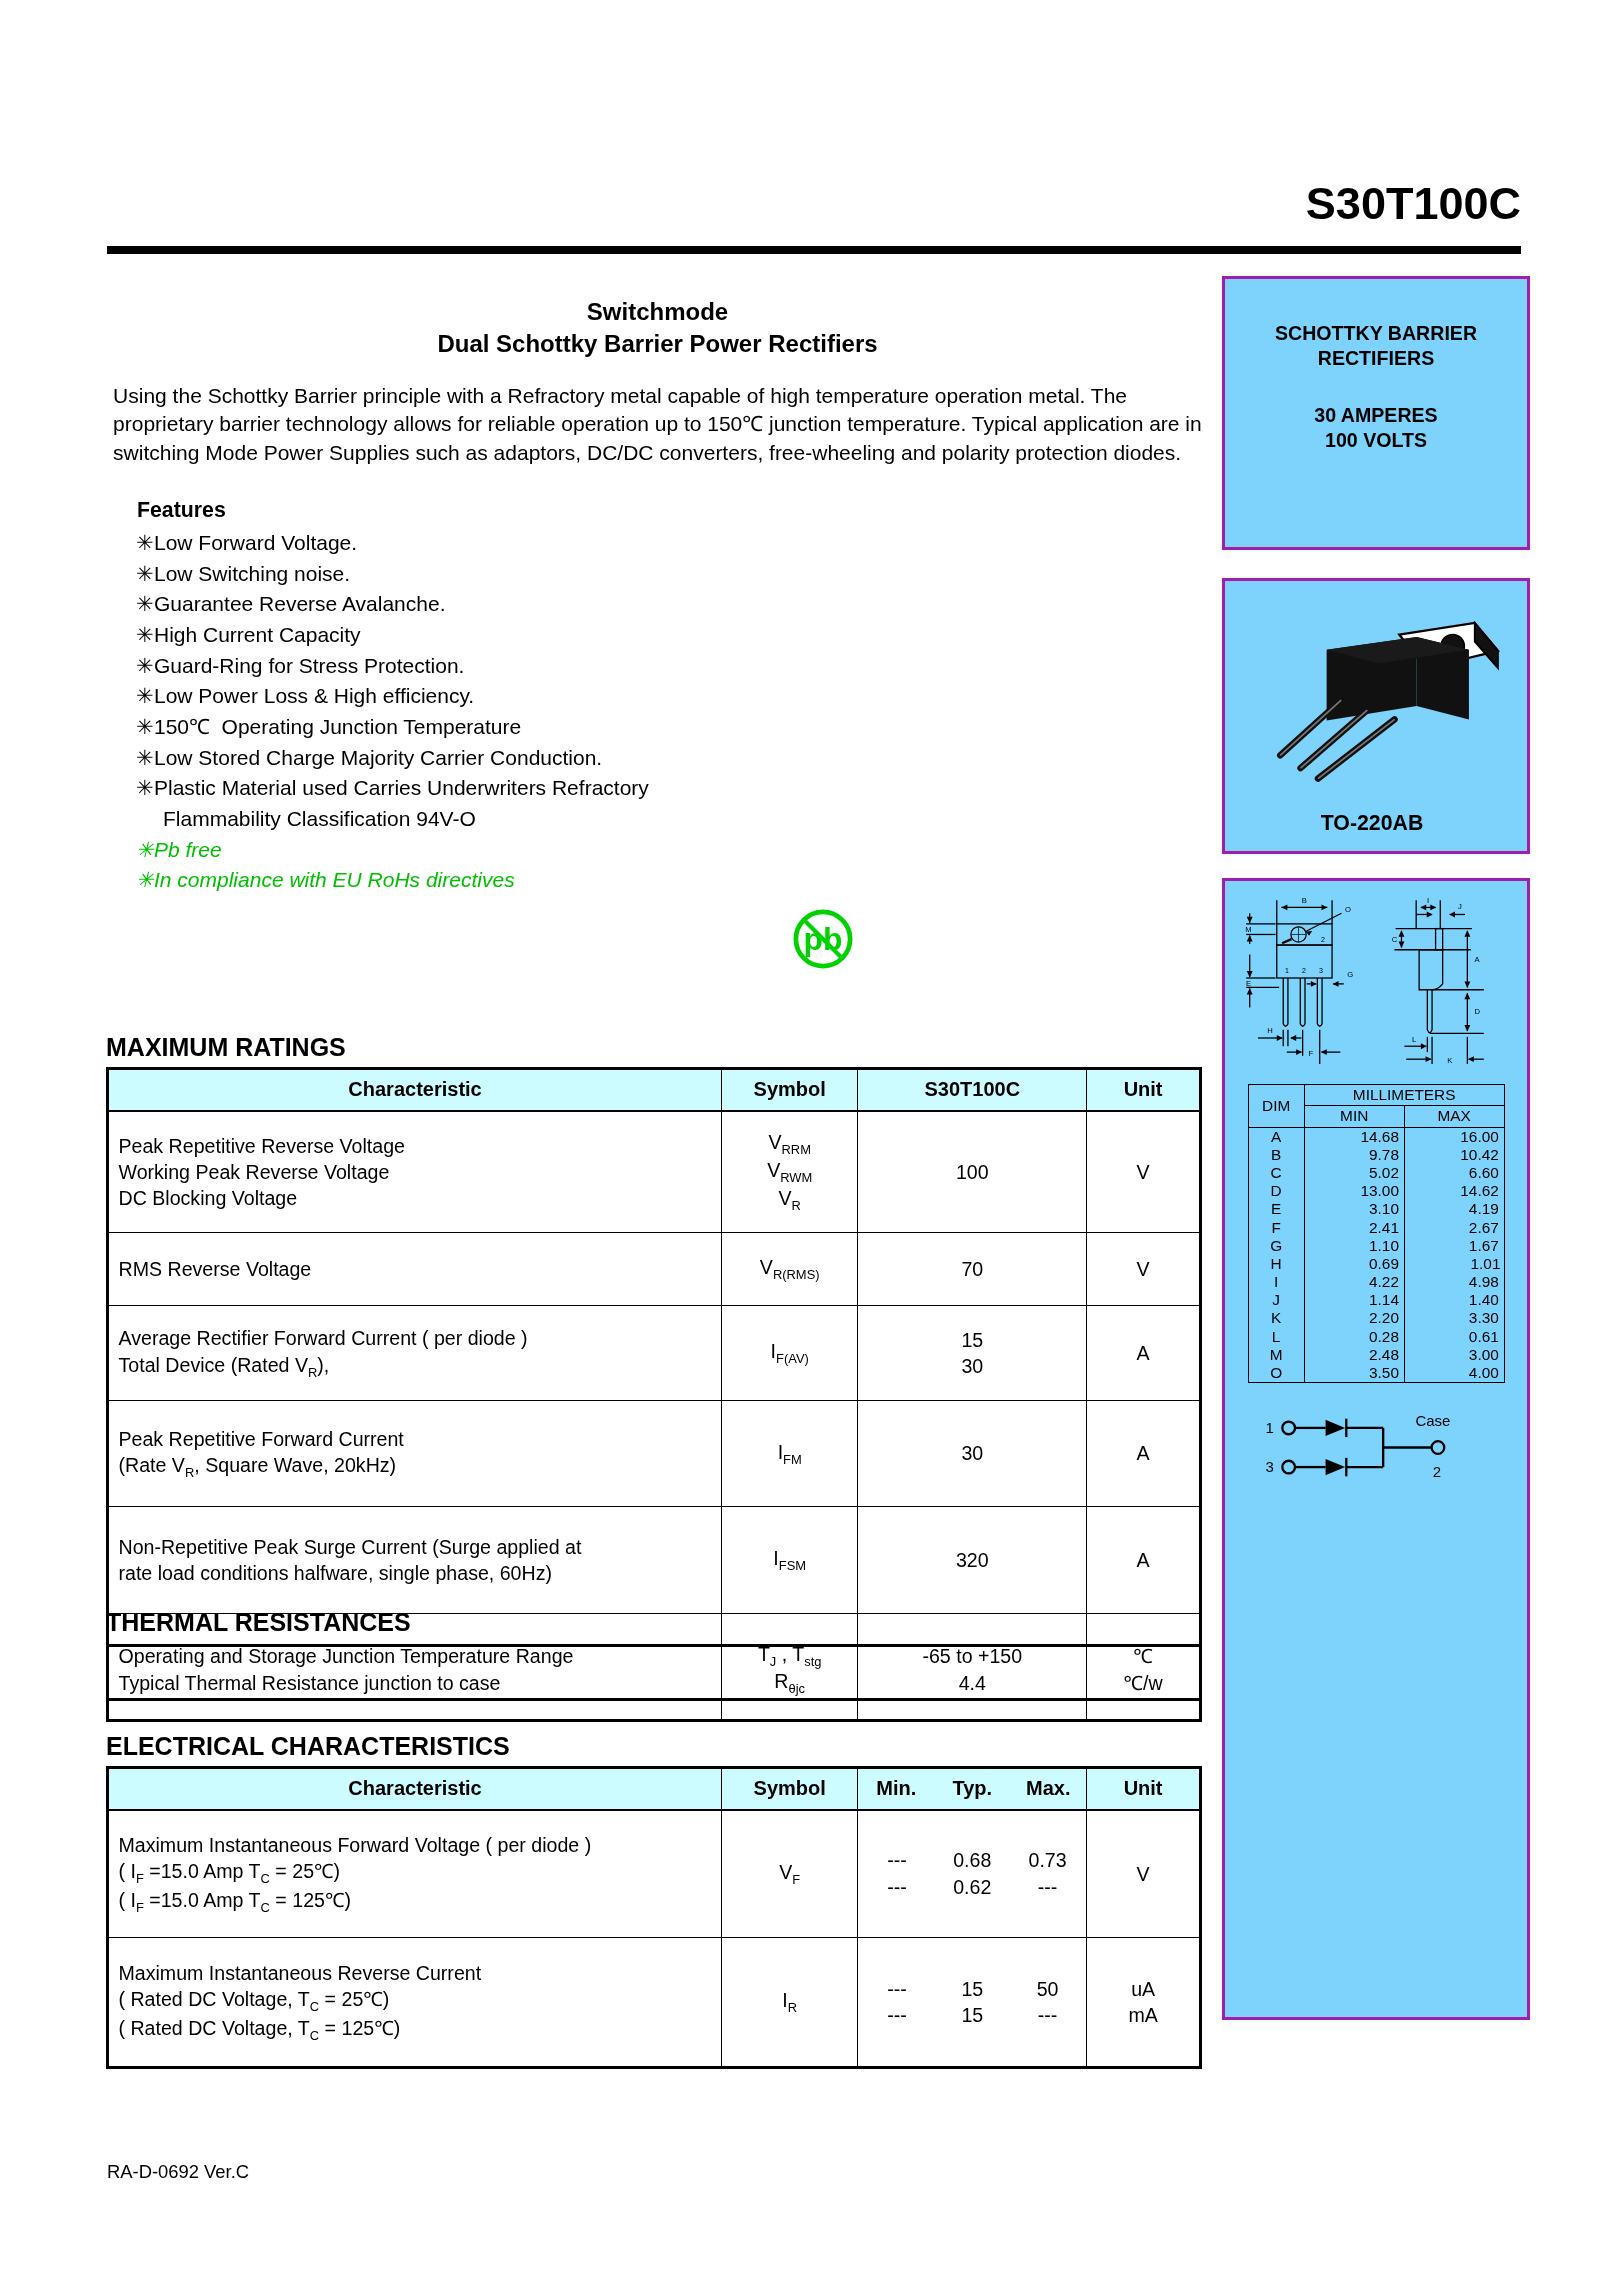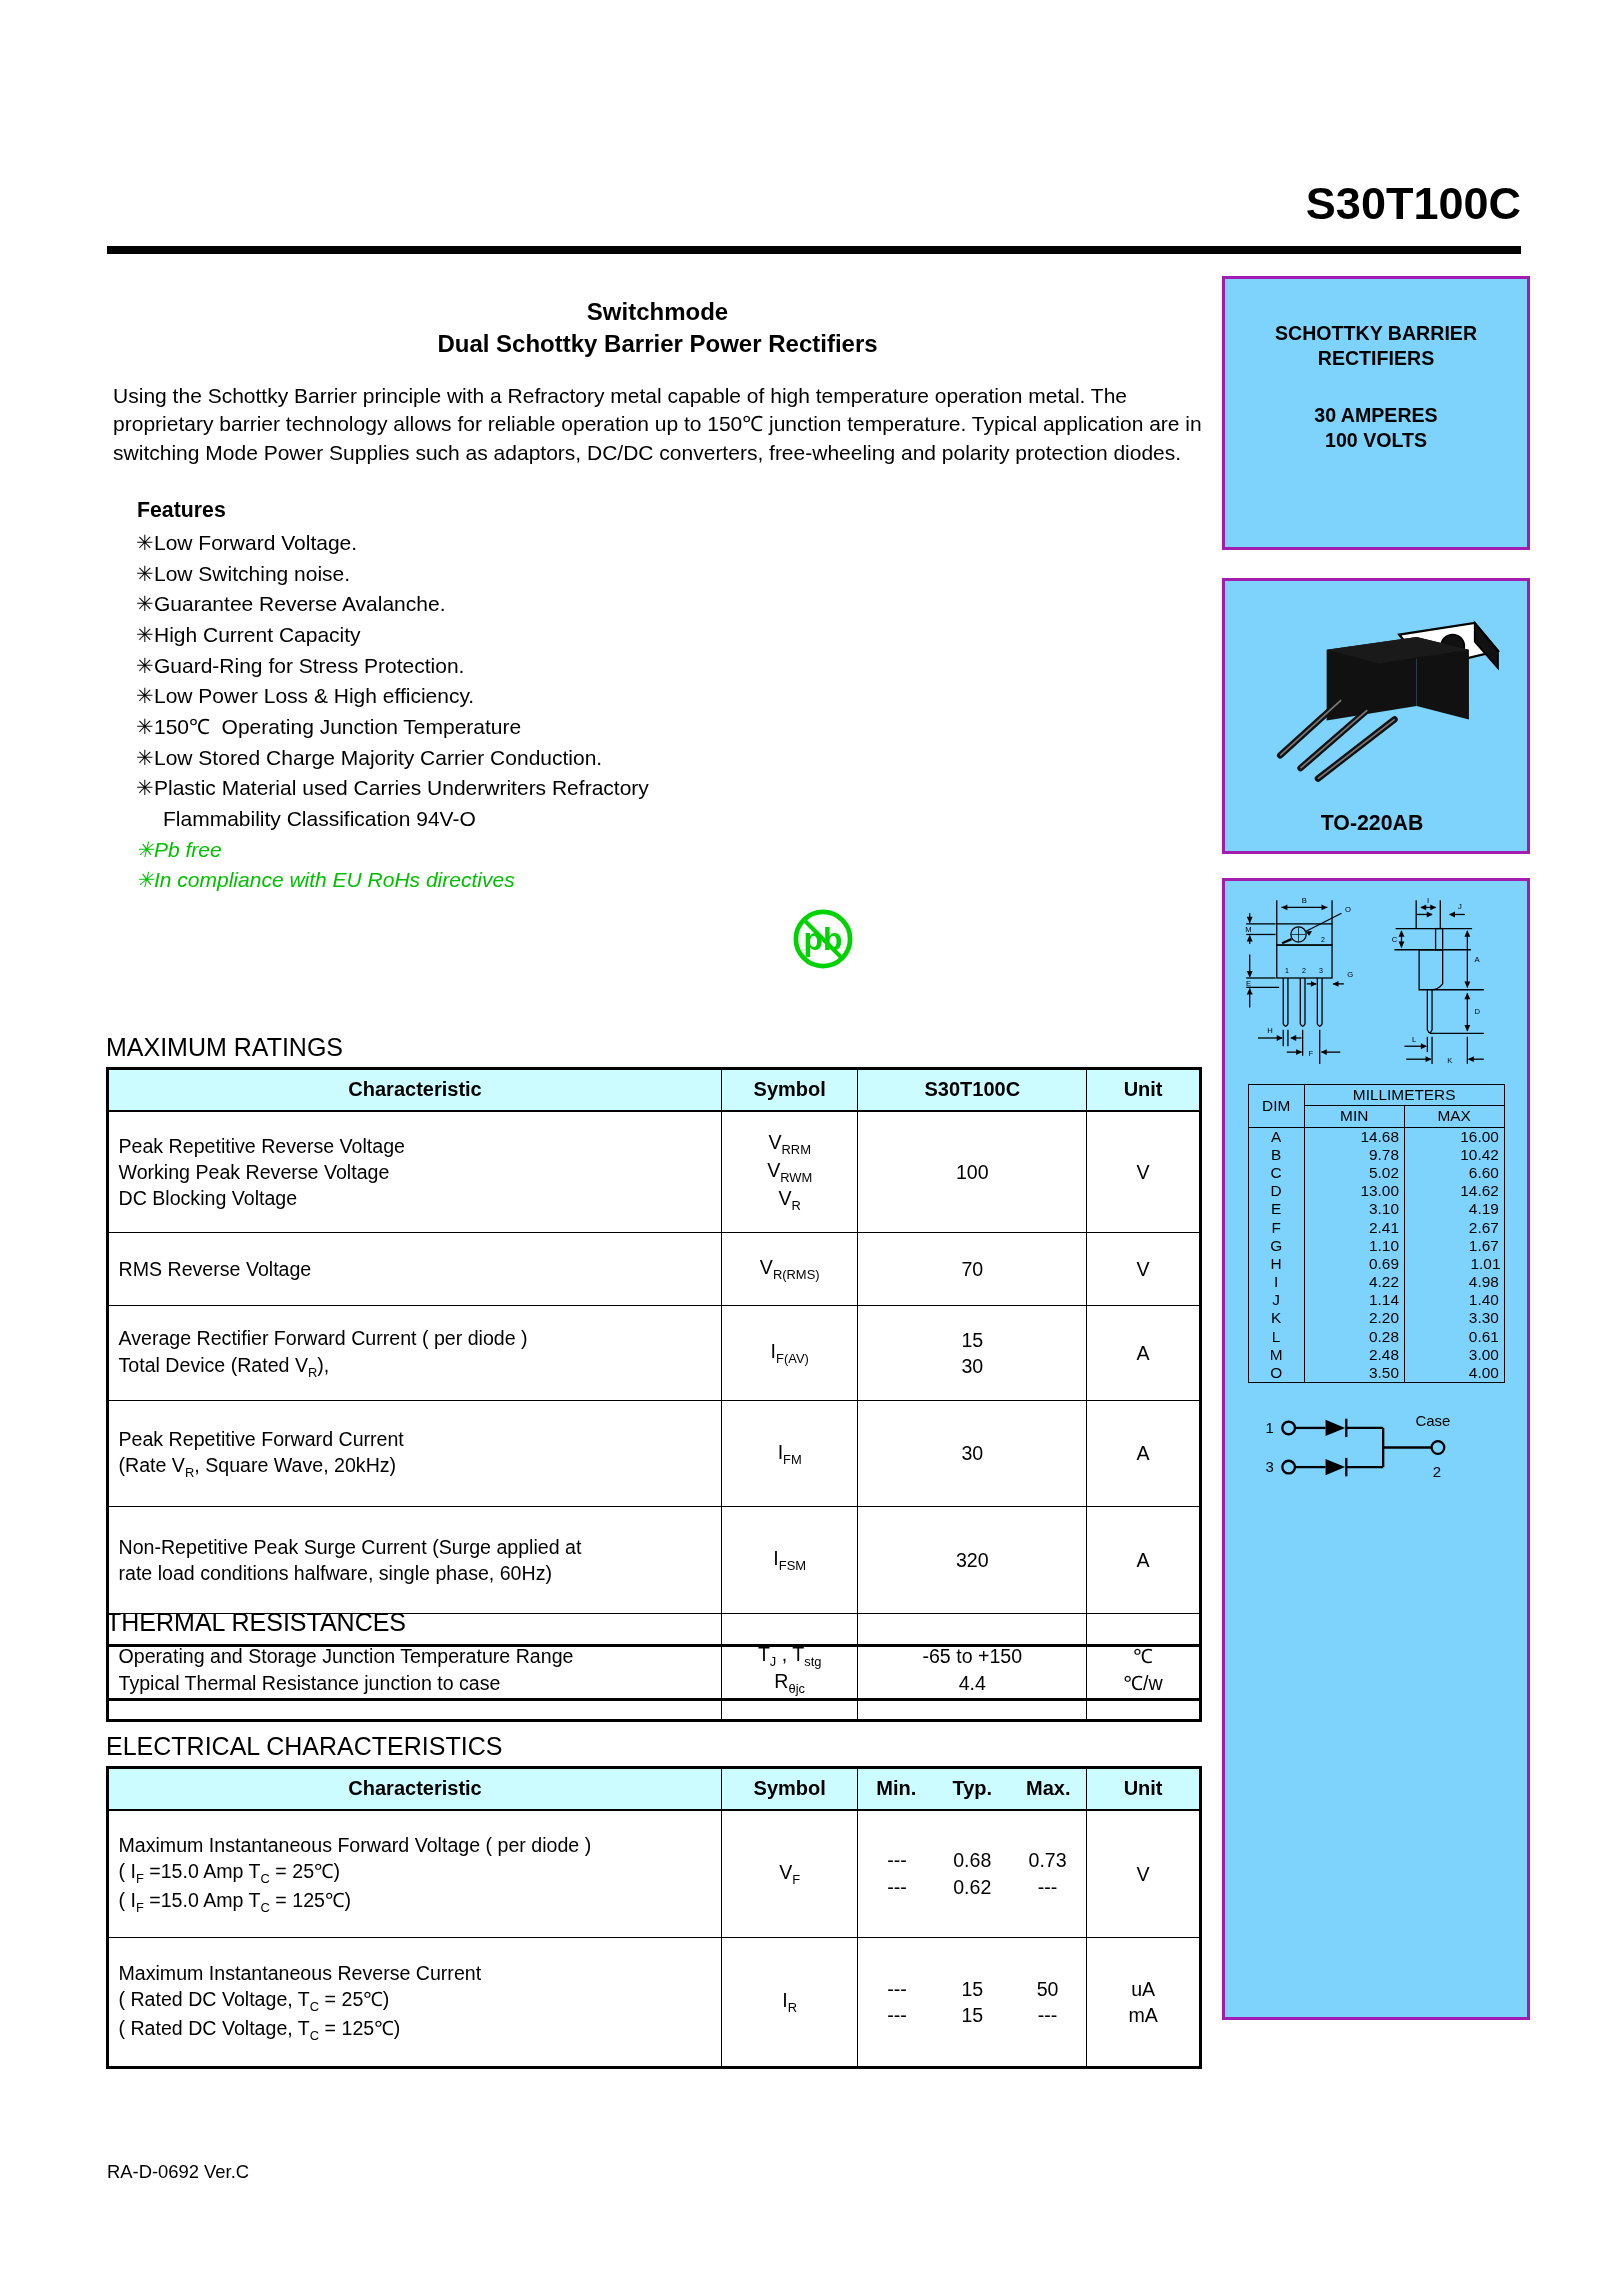--- a/index.html
+++ b/index.html
@@ -33,21 +33,21 @@
   .feat-list li{
     font-size:21px; line-height:1.46; white-space:pre; position:relative;
   }
   .feat-list li .star{ display:inline-block; width:18px; }
   .feat-list li.cont{ padding-left:27px; }
   .feat-list li.green{ color:#00c000; font-style:italic; font-weight:500; }
 
   .pb-logo{ position:absolute; left:790px; top:906px; width:66px; height:66px; }
 
   
-  .sec-h{ font-size:25px; font-weight:normal; }
+  .sec-h{ font-size:25px; font-weight:bold; }
 
   
   table.dt{ border-collapse:collapse; width:1096px; table-layout:fixed; }
   table.dt td, table.dt th{ border:1.2px solid #000; }
   table.dt .thead td{ background:#ccfcff; text-align:center; font-weight:bold; font-size:20px; padding:8.3px 0; }
   table.dt td{ font-size:19.6px; vertical-align:middle; }
   .c-char{ padding:8.3px 9.5px; line-height:1.34; }
 
   .tbl-wrap{ position:absolute; left:106px; }
   .tbl-wrap .frame{ border:3px solid #000; width:1096px; box-sizing:border-box; }

